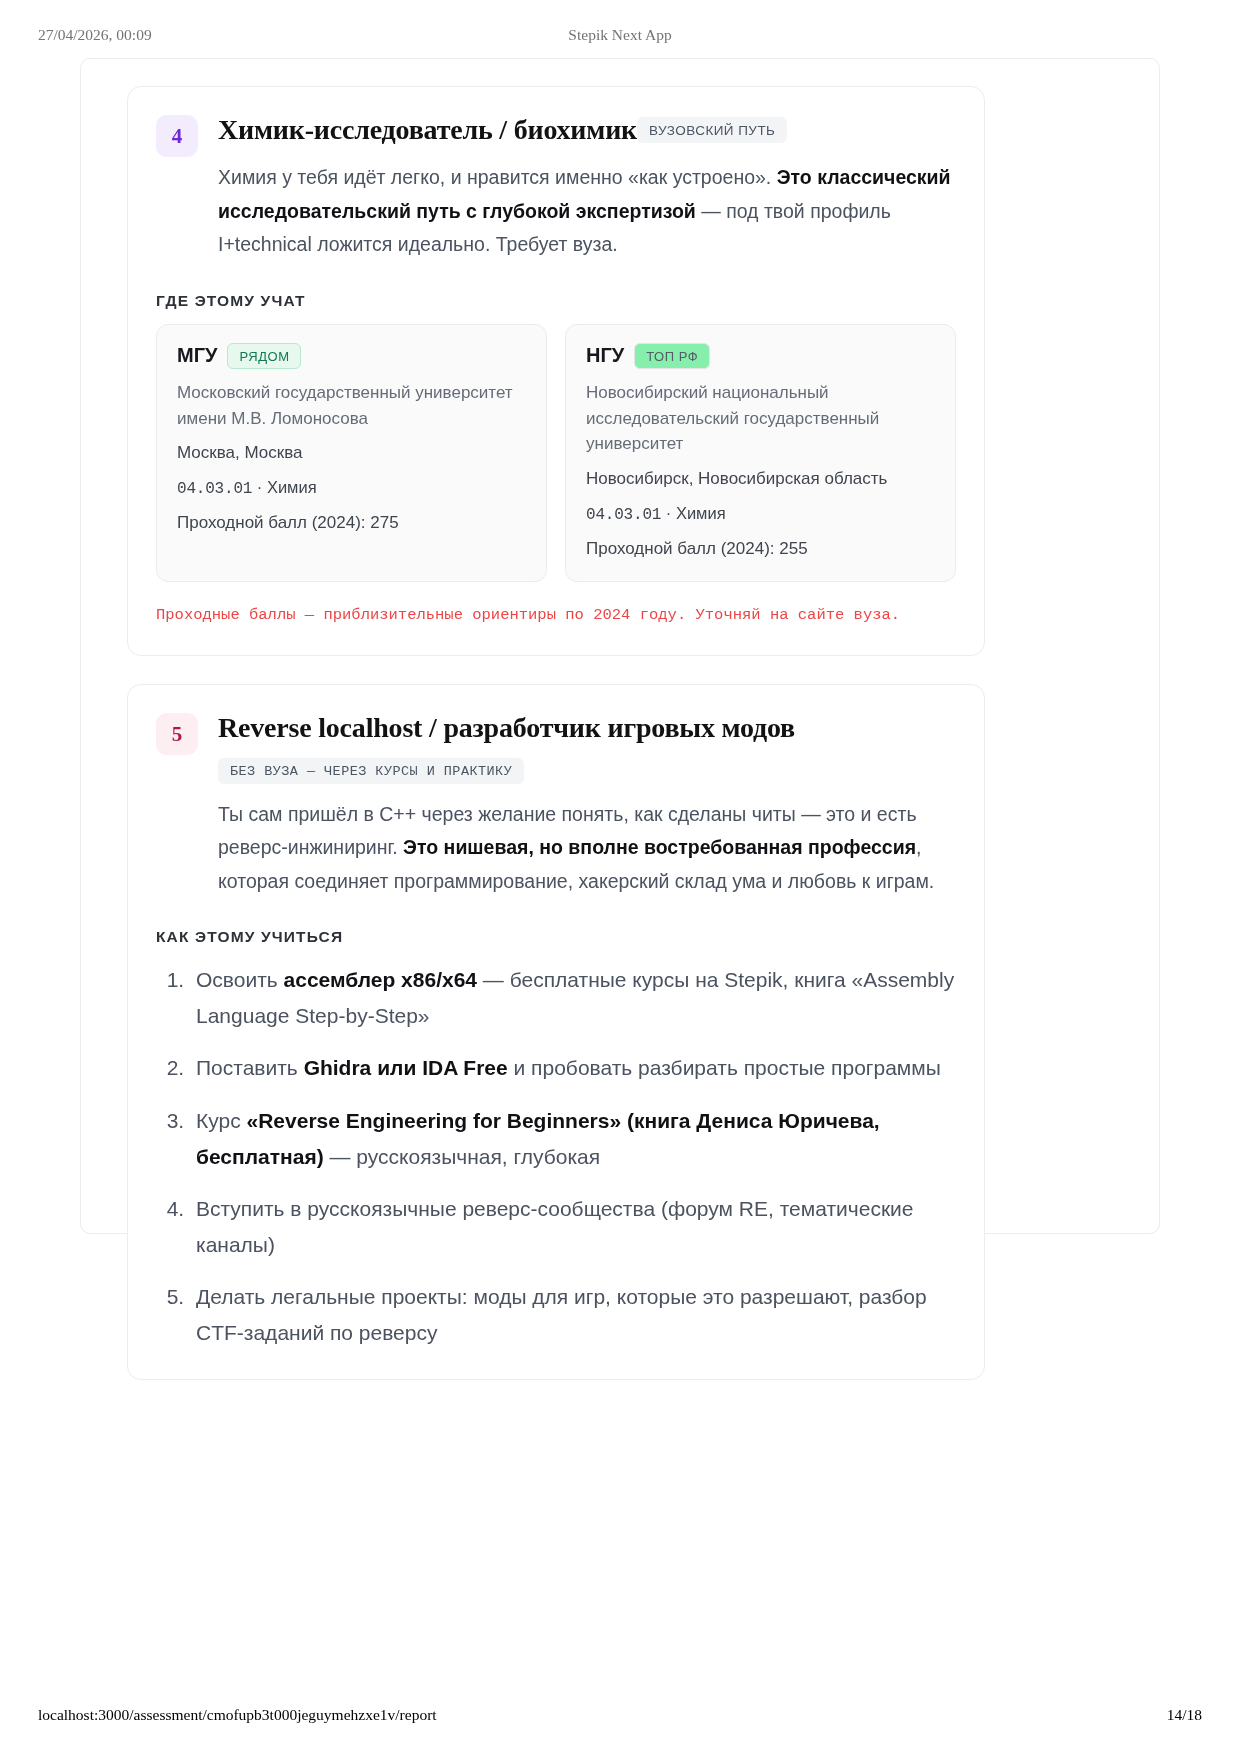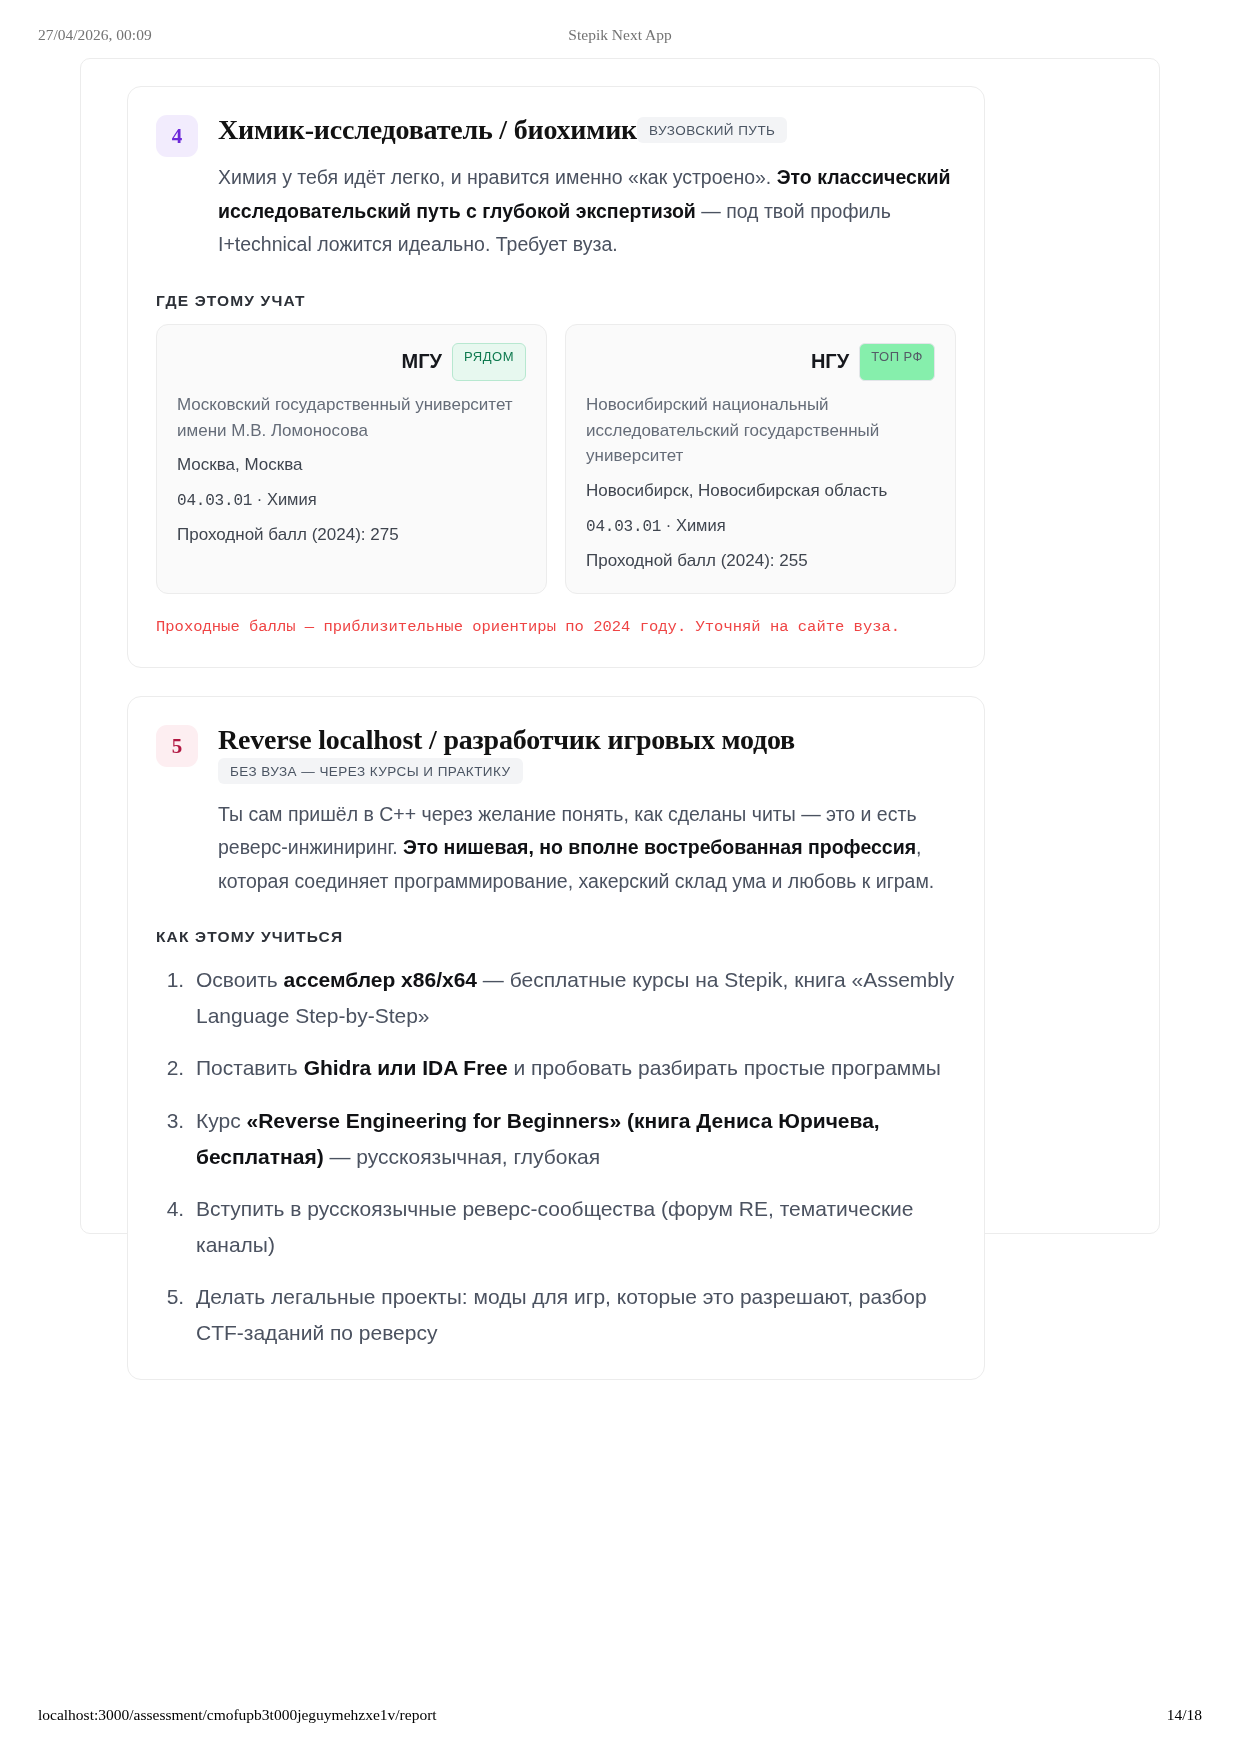--- a/index.html
+++ b/index.html
@@ -143,20 +143,22 @@
     display: inline-block;
     background: #f3f4f6;
     color: #4b5563;
     border-radius: 6px;
     padding: 6px 12px 5px 12px;
     font-size: 13.5px;
     letter-spacing: 0.45px;
     white-space: nowrap;
   }
   .path-tag.block {
+    margin-top: 12px;
+    font-family: Liberation Mono, monospace;
   }
 
   .career-desc {
     margin: 14px 0 0 0;
     font-size: 19.5px;
     line-height: 1.72;
     color: #4b5260;
   }
   .career-desc b {
     color: #101114;
@@ -185,33 +187,33 @@
     min-width: 0;
     border: 1px solid #ececec;
     border-radius: 12px;
     background: #fafafa;
     padding: 18px 20px 20px 20px;
     box-sizing: border-box;
   }
   .uni-head {
     display: flex;
     align-items: center;
-    justify-content: flex-end;
+    justify-content: flex-start;
     gap: 10px;
   }
   .uni-short {
     font-size: 20px;
     font-weight: 700;
     color: #16181d;
   }
   .uni-badge {
     font-size: 13px;
     letter-spacing: 0.5px;
     border-radius: 6px;
-    padding: 5px 11px 16px 11px;
+    padding: 5px 11px 4px 11px;
     white-space: nowrap;
   }
   .uni-badge.green {
     background: #e7f8ef;
     color: #0f7a4f;
     border: 1px solid #b7e8d0;
   }
   .uni-badge.gray {
     background: #86efac;
     color: #545b66;

